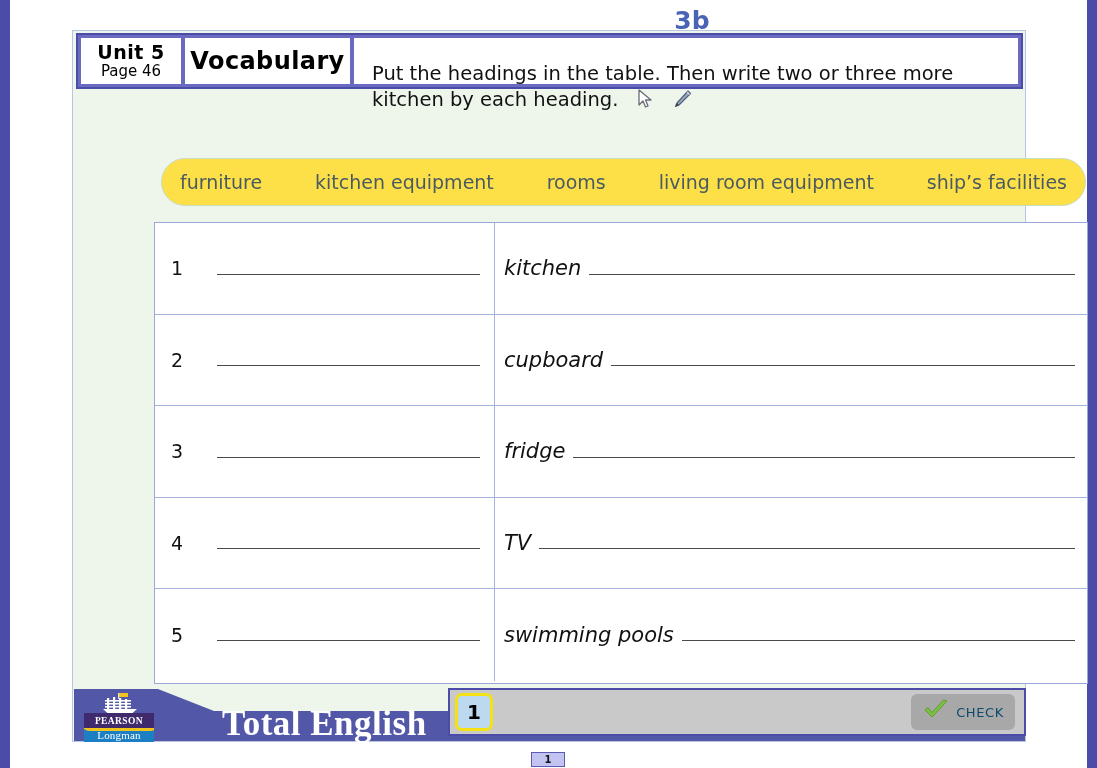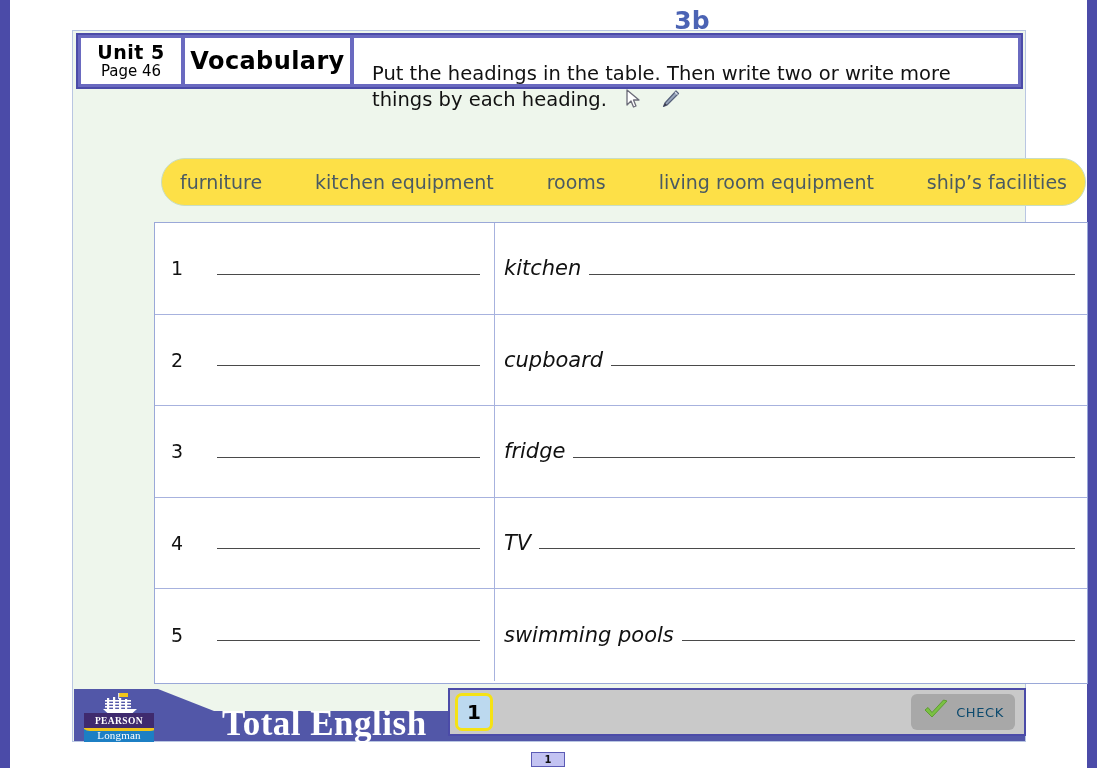--- a/index.html
+++ b/index.html
@@ -387,21 +387,21 @@
         <div id="unit-page">Page 46</div>
       </div>
 
       <div class="hcell" id="cell-topic">
         <div id="topic-label">Vocabulary</div>
       </div>
 
       <div class="hcell" id="cell-task">
         <div id="task-number">3b</div>
         <div id="task-text">
-          <span>Put the headings in the table. Then write two or write more things by each heading.</span>
+          <span>Put the headings in the table. Then write two or three more kitchen by each heading.</span>
           <span class="inline-icon">
             <svg width="20" height="22" viewBox="0 0 20 22">
               <path d="M4 2 L4 17 L8 13 L10.5 19 L13 18 L10.5 12 L16 12 Z" fill="#ffffff" stroke="#6b6b78" stroke-width="1.3" stroke-linejoin="round"></path>
             </svg>
           </span>
           <span class="inline-icon">
             <svg width="22" height="22" viewBox="0 0 22 22">
               <path d="M17 3 L19.5 5.5 L8 17 L4.5 18.5 L6 15 Z" fill="#9aa7bd" stroke="#55607a" stroke-width="1.2" stroke-linejoin="round"></path>
               <path d="M4.5 18.5 L6 15 L8 17 Z" fill="#3b3b4a"></path>
               <path d="M16 4 L18.5 6.5" stroke="#d8dde8" stroke-width="1.2"></path>

